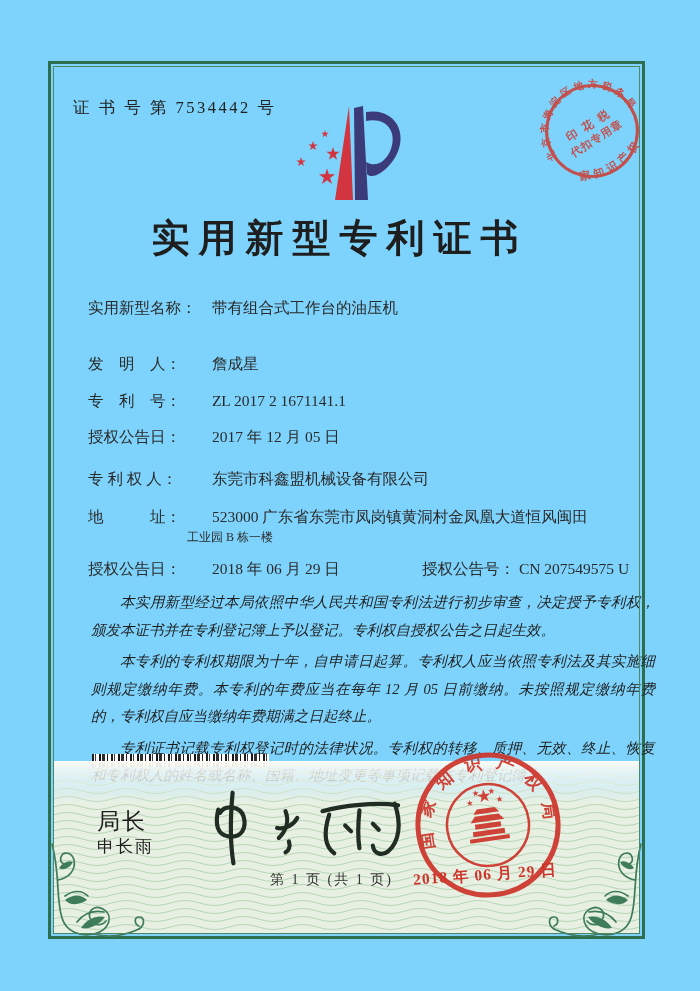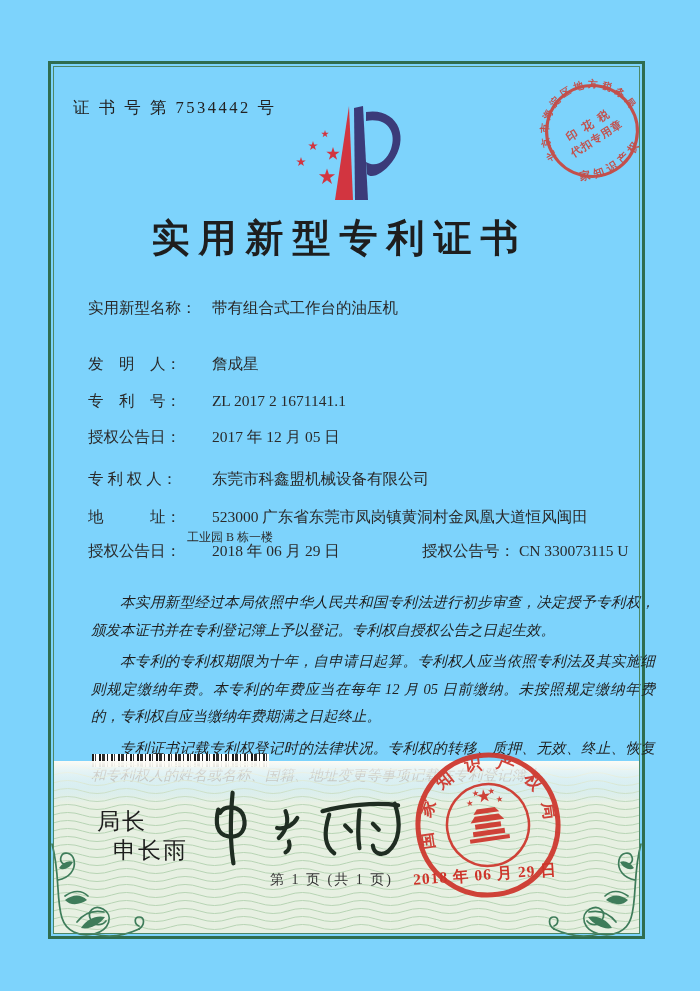--- a/index.html
+++ b/index.html
@@ -34,22 +34,22 @@
         background:linear-gradient(to bottom,rgba(231,240,226,0) 0,#e7f0e2 42px);}
   .band svg.waves{position:absolute;inset:0;width:100%;height:100%;}
   .bandfade{position:absolute;left:0;right:0;top:0;height:46px;
         background:linear-gradient(to bottom,#fcfbf5,rgba(252,251,245,0));}
   .flourish{position:absolute;bottom:-2px;width:96px;height:96px;}
   .flourish.left{left:-2px;}
   .flourish.right{right:-2px;transform:scaleX(-1);}
 
   .director-label{position:absolute;left:46px;top:742px;font-size:23px;letter-spacing:2px;
         font-family:Liberation Sans, sans-serif;color:#1d1d1d;}
-  .director-name{position:absolute;left:46px;top:771px;font-size:23px;letter-spacing:2px;
-        font-family:"Liberation Sans","DejaVu Sans",sans-serif;color:#1d1d1d;margin-left:16px;}
+  .director-name{position:absolute;left:46px;top:771px;font-size:17px;letter-spacing:2px;
+        font-family:"Liberation Sans","DejaVu Sans",sans-serif;color:#1d1d1d;}
   .signature{position:absolute;left:143px;top:722px;width:220px;height:84px;}
 
   .seal-bottom{position:absolute;left:352px;top:676px;width:170px;height:170px;}
   .seal-date{position:absolute;left:362px;top:798px;width:220px;font-size:15.5px;color:#ce342a;
         letter-spacing:1px;transform:rotate(-4deg);white-space:nowrap;font-weight:600;}
 
   .stamp-top{position:absolute;left:474px;top:0px;width:134px;height:134px;}
 
   .footer{position:absolute;left:0;right:0;top:807px;text-align:center;font-size:14px;
         letter-spacing:2px;color:#333;transform:translateX(-15px);}
@@ -98,26 +98,26 @@
     </div>
     <div class="row" style="top:405px">
       <span class="flabel">专 利 权 人：</span>
       <span class="fvalue">东莞市科鑫盟机械设备有限公司</span>
     </div>
     <div class="row" style="top:443px">
       <span class="flabel">地　　　址：</span>
       <span class="fvalue">523000 广东省东莞市凤岗镇黄洞村金凤凰大道恒风闽田</span>
     </div>
     <div class="addr2" style="top:465px">工业园 B 栋一楼</div>
-    <div class="row" style="top:477px">
+    <div class="row" style="top:495px">
       <span class="flabel">授权公告日：</span>
       <span class="fvalue">2018 年 06 月 29 日</span>
       <span class="r2pair">
         <span>授权公告号：</span>
-        <span>CN 330073115 U</span>
+        <span>CN 207549575 U</span>
       </span>
     </div>
 
     <div class="body-text">
       <p>本实用新型经过本局依照中华人民共和国专利法进行初步审查，决定授予专利权，颁发本证书并在专利登记簿上予以登记。专利权自授权公告之日起生效。</p>
       <p>本专利的专利权期限为十年，自申请日起算。专利权人应当依照专利法及其实施细则规定缴纳年费。本专利的年费应当在每年 12 月 05 日前缴纳。未按照规定缴纳年费的，专利权自应当缴纳年费期满之日起终止。</p>
       <p>专利证书记载专利权登记时的法律状况。专利权的转移、质押、无效、终止、恢复和专利权人的姓名或名称、国籍、地址变更等事项记载在专利登记簿上。</p>
     </div>
 
     <div class="barcode"></div>

